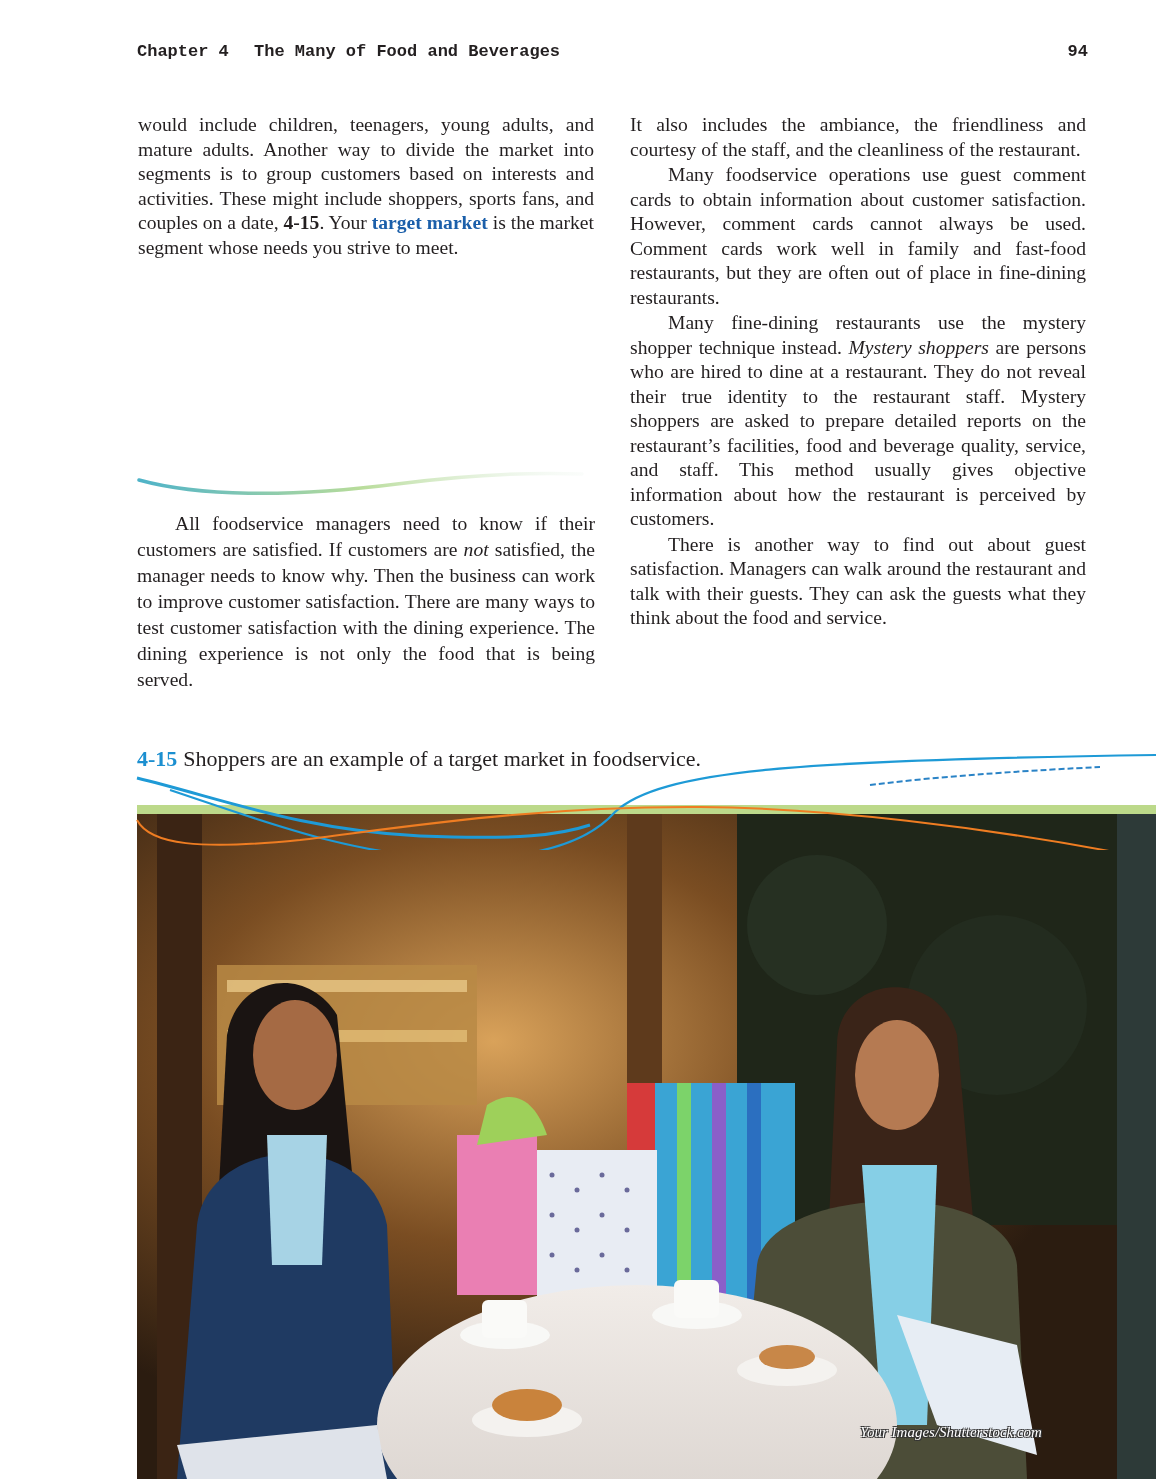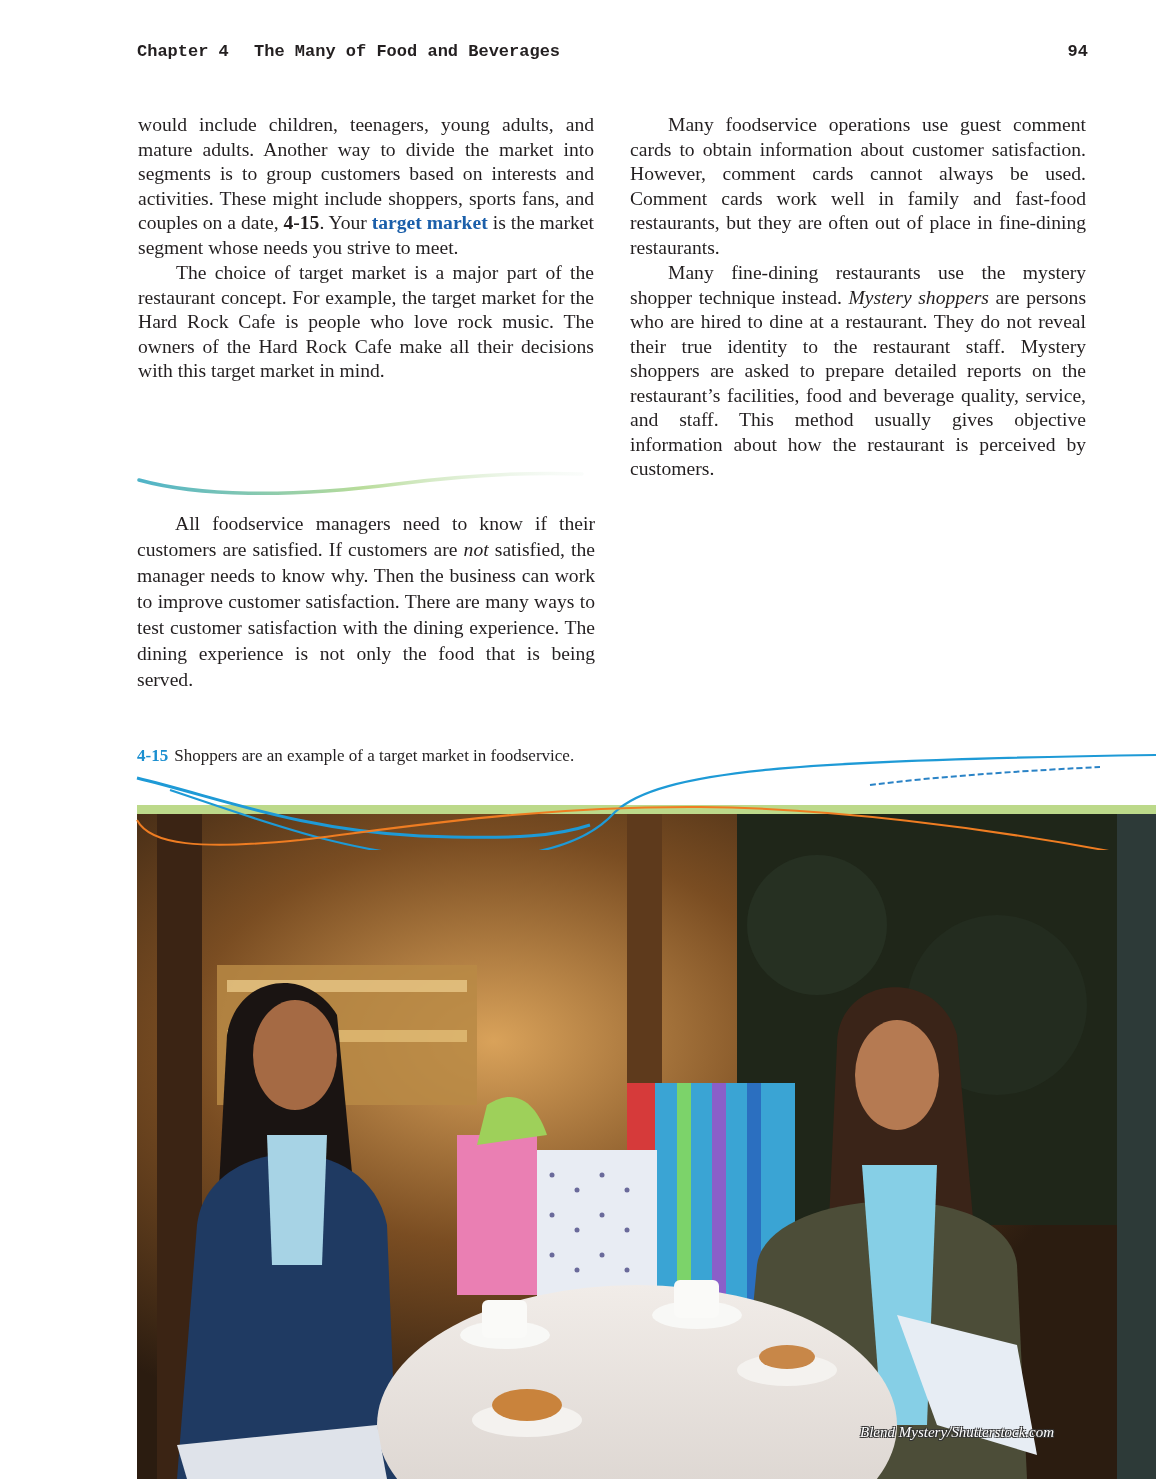--- a/index.html
+++ b/index.html
@@ -23,63 +23,64 @@
   .ital { font-style:italic; }
 
   .heading-wrap { position:absolute; left:137px; top:430px; width:450px; height:72px; }
   .heading { font-family:"Liberation Serif", serif; font-weight:bold; font-size:33px; color:#231f20; letter-spacing:0.3px; }
   .heading-swoosh { position:absolute; left:0; top:36px; }
 
   .col-left-lower { position:absolute; left:137px; top:511px; width:458px; font-family:"Liberation Serif", serif;
     font-size:19.6px; line-height:26px; text-align:justify; }
   .col-left-lower p.indent { text-indent:38px; }
 
-  .caption { position:absolute; left:137px; top:746px; font-family:"Liberation Serif", serif; font-size:17px; color:#231f20; }
+  .caption { position:absolute; left:137px; top:746px; font-family:"Liberation Serif", serif; font-size:22px; color:#231f20; }
   .caption .fig-num { color:#1b8fd0; font-weight:bold; margin-right:6px; }
 
   .photo-frame { position:absolute; left:137px; top:805px; width:1019px; height:674px; overflow:hidden; background:#3a2717; }
   .green-band { position:absolute; left:137px; top:805px; width:1019px; height:9px; background:#bcd98a; }
   .decor-lines { position:absolute; left:0; top:740px; }
   .credit { position:absolute; left:860px; top:1424px; font-family:"Liberation Serif", serif; font-style:italic; font-size:15px;
     color:#ffffff; text-shadow: -1px -1px 0 #333, 1px -1px 0 #333, -1px 1px 0 #333, 1px 1px 0 #333; }
 </style>
 </head>
 <body>
 
 <header class="running-head">
   <span class="chap">Chapter 4</span>
   <span class="title">The Many of Food and Beverages</span>
   <span class="pgnum">94</span>
 </header>
 
 <section class="col col-left">
   <p><span>would include children, teenagers, young adults, and mature adults. Another way to divide the market into segments is to group customers based on interests and activities. These might include shoppers, sports fans, and couples on a date, </span><span class="bold">4-15</span><span>. Your </span><span class="key-term">target market</span><span> is the market segment whose needs you strive to meet.</span></p>
-  <p class="indent">The choice of target market is a major part of the restaurant concept. For example, the target market for the Hard Rock Cafe is people who love rock music. The owners of the Hard Rock Cafe make all their decisions with this target market in mind.</p>
 </section>
 
 <div class="heading-wrap">
   <svg class="heading-swoosh" width="450" height="36" viewBox="0 0 450 36">
     <defs>
       <linearGradient id="swg" x1="0" x2="1" y1="0" y2="0">
         <stop offset="0" stop-color="#4fb3c8"></stop>
         <stop offset="0.5" stop-color="#b8dc9a"></stop>
         <stop offset="1" stop-color="#e8f3ea" stop-opacity="0.2"></stop>
       </linearGradient>
     </defs>
     <path d="M2,14 C60,30 150,32 260,18 C330,9 390,6 445,8" stroke="url(#swg)" stroke-width="3.5" fill="none" stroke-linecap="round"></path>
   </svg>
 </div>
 
 <section class="col-left-lower">
   <p class="indent"><span>All foodservice managers need to know if their customers are satisfied. If customers are </span><span class="ital">not</span><span> satisfied, the manager needs to know why. Then the business can work to improve customer satisfaction. There are many ways to test customer satisfaction with the dining experience. The dining experience is not only the food that is being served.</span></p>
 </section>
 
 <section class="col col-right">
+  <p>It also includes the ambiance, the friendliness and courtesy of the staff, and the cleanliness of the restaurant.</p>
   <p class="indent">Many foodservice operations use guest comment cards to obtain information about customer satisfaction. However, comment cards cannot always be used. Comment cards work well in family and fast-food restaurants, but they are often out of place in fine-dining restaurants.</p>
   <p class="indent"><span>Many fine-dining restaurants use the mystery shopper technique instead. </span><span class="ital">Mystery shoppers</span><span> are persons who are hired to dine at a restaurant. They do not reveal their true identity to the restaurant staff. Mystery shoppers are asked to prepare detailed reports on the restaurant’s facilities, food and beverage quality, service, and staff. This method usually gives objective information about how the restaurant is perceived by customers.</span></p>
+  <p class="indent">There is another way to find out about guest satisfaction. Managers can walk around the restaurant and talk with their guests. They can ask the guests what they think about the food and service.</p>
 </section>
 
 <div class="caption">
   <span class="fig-num">4-15</span><span>Shoppers are an example of a target market in foodservice.</span>
 </div>
 
 <div class="photo-frame">
   <svg width="1019" height="674" viewBox="0 0 1019 674">
     <defs>
       <radialGradient id="glow" cx="0.35" cy="0.35" r="0.6">
@@ -156,13 +157,13 @@
 
 <div class="green-band"></div>
 
 <svg class="decor-lines" width="1156" height="110" viewBox="0 0 1156 110">
   <path d="M137,38 C220,58 300,90 420,96 C520,100 560,95 590,85" stroke="#1e9ad6" stroke-width="3" fill="none"></path>
   <path d="M170,50 C260,80 350,115 450,118 C540,120 590,100 615,72 C660,30 800,20 1156,15" stroke="#1e9ad6" stroke-width="2.2" fill="none"></path>
   <path d="M870,45 C950,35 1040,30 1100,27" stroke="#2a83c6" stroke-width="2" fill="none" stroke-dasharray="6 3"></path>
   <path d="M137,80 C150,105 200,110 300,100 C420,85 540,66 700,67 C820,68 980,85 1156,120" stroke="#ef7d22" stroke-width="2" fill="none"></path>
 </svg>
 
-<div class="credit">Blend Mystery/Shutterstock.com</div>
+<div class="credit">Your Images/Shutterstock.com</div>
 
 </body></html>

